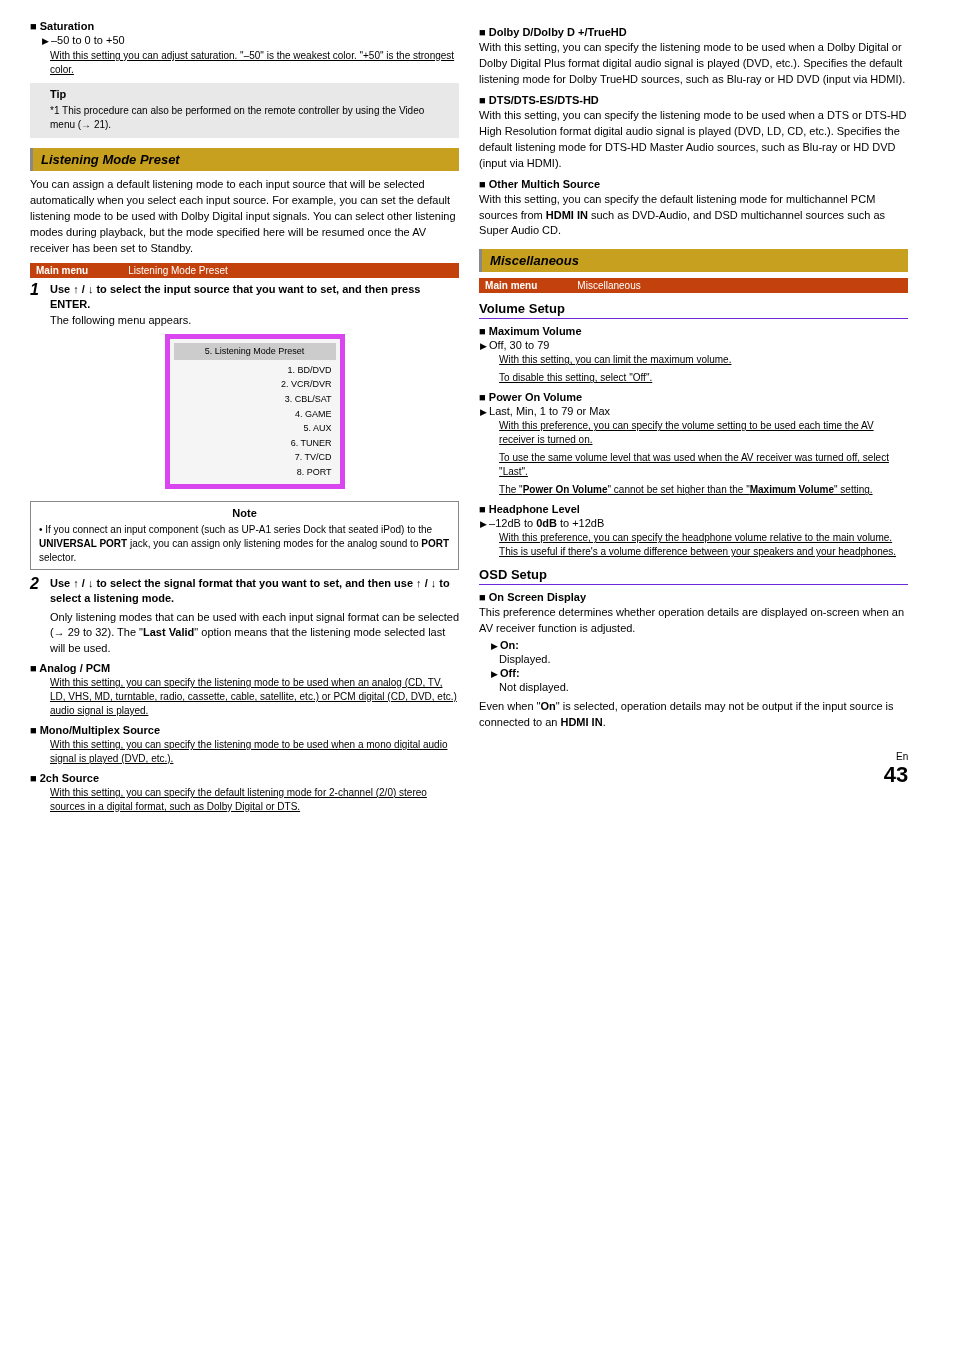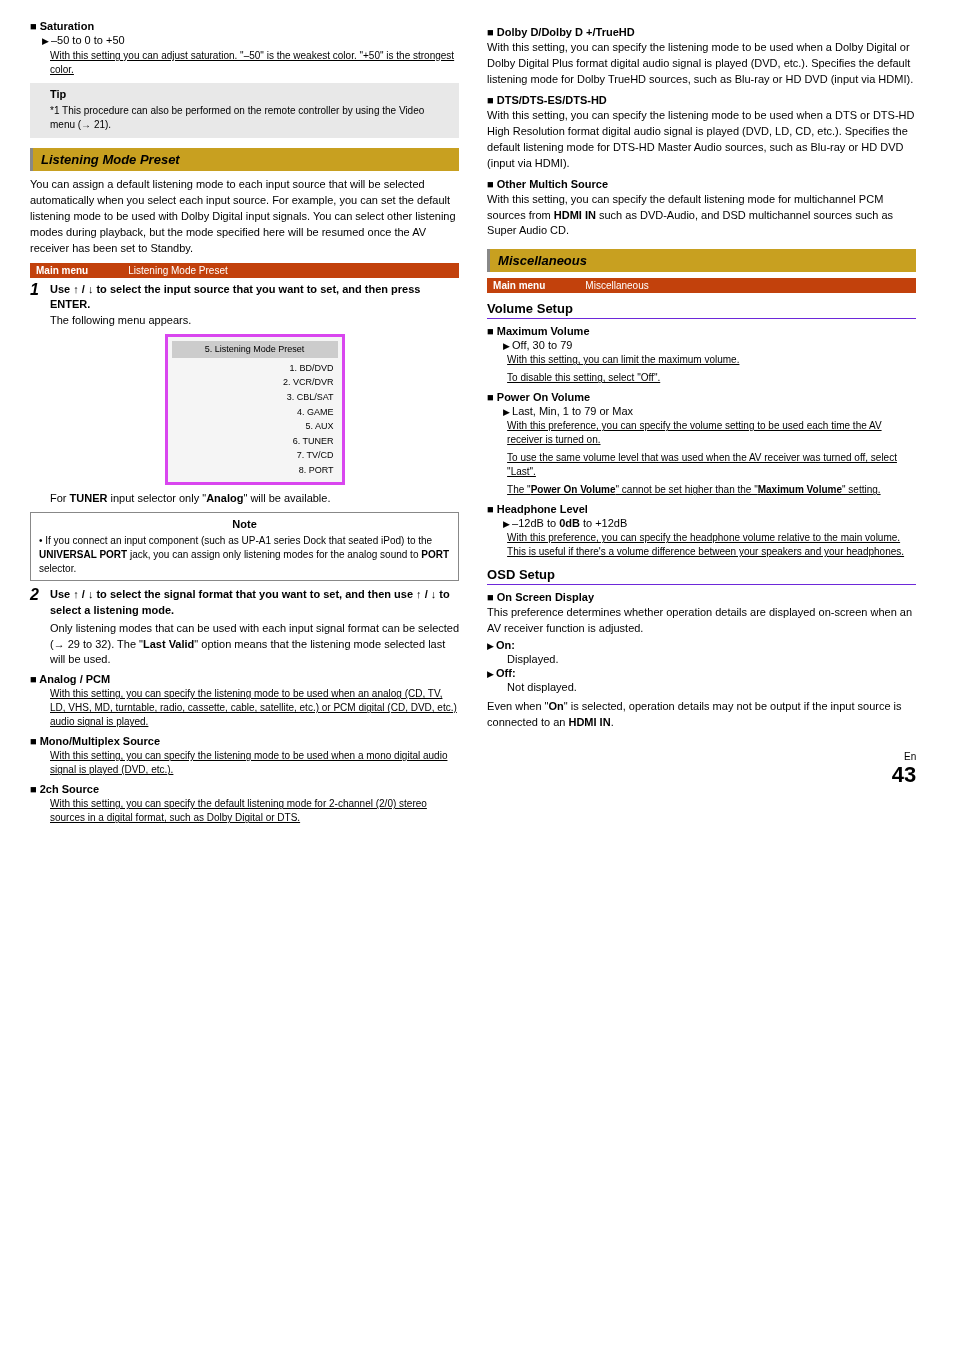--- a/index.html
+++ b/index.html
@@ -7,21 +7,21 @@
       font-family: Arial, Helvetica, sans-serif;
       font-size: 11px;
       background: #fff;
       color: #000;
       width: 954px;
       min-height: 1351px;
       padding: 20px 30px;
     }
     .page-container {
       display: flex;
-      gap: 28px;
+      gap: 20px;
       width: 100%;
     }
     .left-column {
       width: 48%;
       flex-shrink: 0;
     }
     .right-column {
       width: 48%;
       flex-shrink: 0;
     }
@@ -125,21 +125,21 @@
       flex: 1;
       font-size: 11px;
       line-height: 1.4;
     }
     .step-content strong {
       font-weight: bold;
     }
 
     
     .menu-popup {
-      border: 3px solid #d946ef;
+      border: 5px solid #d946ef;
       width: 180px;
       margin: 6px auto;
       background: #f5f5f5;
       padding: 4px;
     }
     .menu-popup-title {
       background: #ccc;
       font-size: 9px;
       padding: 2px 4px;
       text-align: center;
@@ -207,21 +207,21 @@
     .setup-heading {
       font-size: 13px;
       font-weight: bold;
       border-bottom: 1px solid #6d28d9;
       padding-bottom: 2px;
       margin: 8px 0 6px 0;
     }
 
     
     .sub-range-r {
-      margin-left: 16px;
+      margin-left: 1px;
       font-size: 11px;
       margin-bottom: 2px;
     }
     .sub-range-r .arrow::before {
       content: '▶';
       font-size: 9px;
       margin-right: 2px;
     }
     .page-footer-en {
       font-size: 10px;
@@ -233,20 +233,21 @@
 
     
     .osd-text {
       font-size: 11px;
       line-height: 1.4;
       margin-bottom: 3px;
     }
 
     
     .on-off-item {
+      margin-left: 12px;
       font-size: 11px;
       margin-bottom: 2px;
     }
     .on-off-item .arrow::before {
       content: '▶';
       font-size: 9px;
       margin-right: 2px;
     }
     .on-off-sub {
       margin-left: 20px;
@@ -295,21 +296,20 @@
             <div class="menu-popup-item">1.  BD/DVD</div>
             <div class="menu-popup-item">2.  VCR/DVR</div>
             <div class="menu-popup-item">3.  CBL/SAT</div>
             <div class="menu-popup-item">4.  GAME</div>
             <div class="menu-popup-item">5.  AUX</div>
             <div class="menu-popup-item">6.  TUNER</div>
             <div class="menu-popup-item">7.  TV/CD</div>
             <div class="menu-popup-item">8.  PORT</div>
           </div>
 
-          <div>For <strong>TUNER</strong> input selector only "<strong>Analog</strong>" will be available.</div>
         </div>
       </div>
 
       <div class="note-box">
         <div class="note-label">Note</div>
         <div class="note-text">• If you connect an input component (such as UP-A1 series Dock that seated iPod) to the <strong>UNIVERSAL PORT</strong> jack, you can assign only listening modes for the analog sound to <strong>PORT</strong> selector.</div>
       </div>
 
       <div class="step">
         <div class="step-number">2</div>

